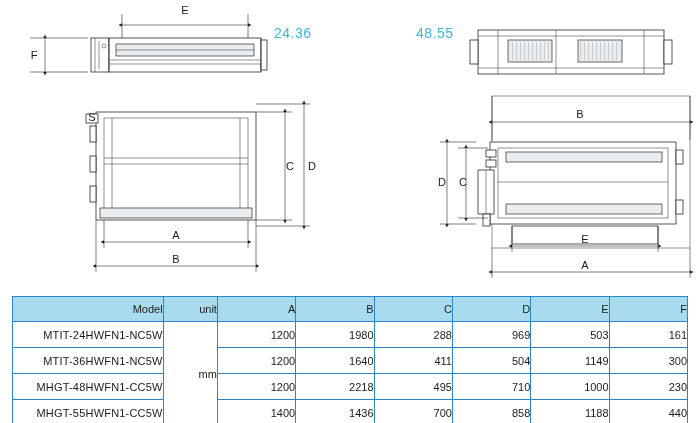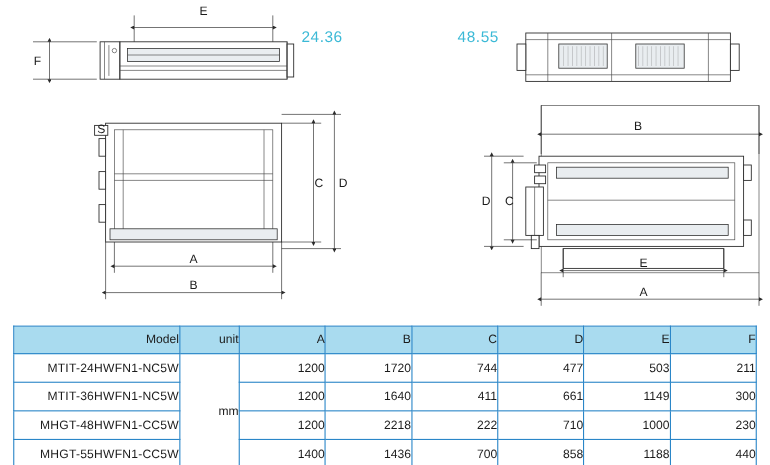--- a/index.html
+++ b/index.html
@@ -307,40 +307,40 @@
           <th>D</th>
           <th>E</th>
           <th>F</th>
         </tr>
       </thead>
       <tbody>
         <tr>
           <td class="model-cell">MTIT-24HWFN1-NC5W</td>
           <td class="unit-cell" rowspan="4">mm</td>
           <td>1200</td>
-          <td>1720</td>
-          <td>744</td>
-          <td>477</td>
+          <td>1980</td>
+          <td>288</td>
+          <td>969</td>
           <td>503</td>
-          <td>211</td>
+          <td>161</td>
         </tr>
         <tr>
           <td class="model-cell">MTIT-36HWFN1-NC5W</td>
           <td>1200</td>
           <td>1640</td>
           <td>411</td>
-          <td>661</td>
+          <td>504</td>
           <td>1149</td>
           <td>300</td>
         </tr>
         <tr>
           <td class="model-cell">MHGT-48HWFN1-CC5W</td>
           <td>1200</td>
           <td>2218</td>
-          <td>222</td>
+          <td>495</td>
           <td>710</td>
           <td>1000</td>
           <td>230</td>
         </tr>
         <tr>
           <td class="model-cell">MHGT-55HWFN1-CC5W</td>
           <td>1400</td>
           <td>1436</td>
           <td>700</td>
           <td>858</td>

